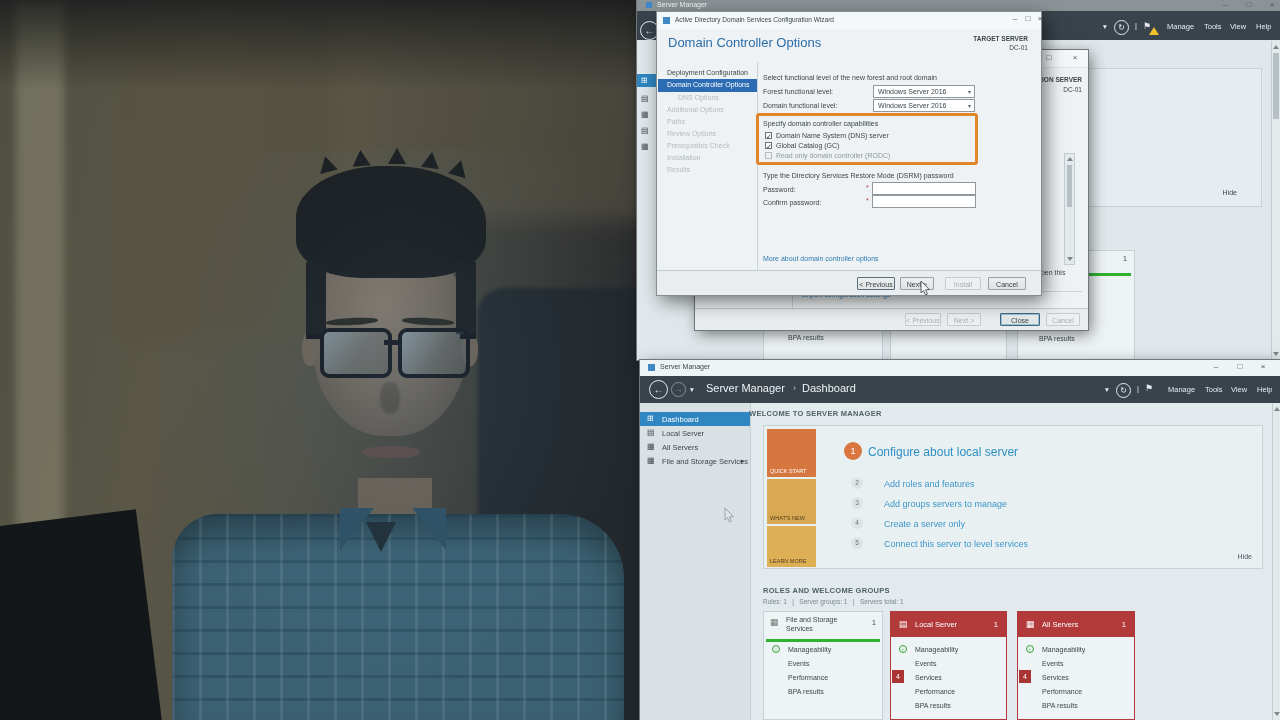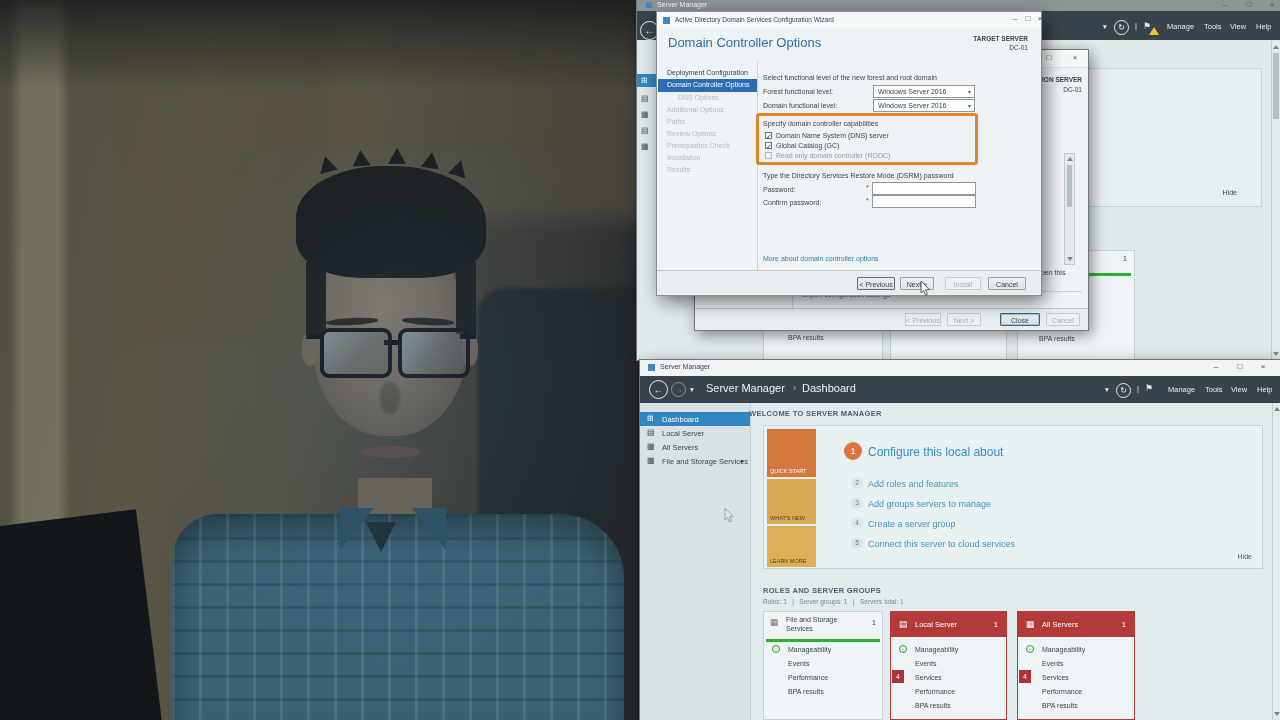--- a/index.html
+++ b/index.html
@@ -35,21 +35,21 @@
      background:repeating-linear-gradient(90deg,rgba(255,255,255,.11) 0 3px,transparent 3px 27px),
                 repeating-linear-gradient(0deg,rgba(15,40,52,.3) 0 3px,transparent 3px 23px);}
   .ph-collar{position:absolute;width:0;height:0;}
   .ph-cast{position:absolute;left:150px;top:150px;width:500px;height:560px;pointer-events:none;
            background:radial-gradient(ellipse at 50% 40%,rgba(80,130,175,.16),transparent 70%);}
   
   .win{position:absolute;box-shadow:0 0 0 1px #6f787d,3px 4px 14px rgba(0,0,0,.5);}
   .t55{font-size:5.5px;}.t6{font-size:6.5px;}.t7{font-size:7px;}.t8{font-size:7.5px;}
   .t9{font-size:9px;}.t12{font-size:12px;}.t13{font-size:13px;}
   .bold{font-weight:bold;}
-  .ctxt{color:#3c464c;}.cdim{color:#b3bcc0;}.cblue{color:#3f97c9;}.cwblue{color:#2f7cb5;}
+  .ctxt{color:#3c464c;}.cdim{color:#b3bcc0;}.cblue{color:#3f97c9;margin-left:16px;}.cwblue{color:#2f7cb5;}
   .wpre{white-space:pre;}
   .winctl{position:absolute;top:1px;width:12px;text-align:center;font-size:8px;color:#4a5257;line-height:12px;}
   .navdark{position:absolute;background:#39434b;}
   .navtxt{color:#e6ebee;font-size:7.5px;}
   .circ{position:absolute;border:1px solid #e6ebee;border-radius:50%;color:#e6ebee;text-align:center;}
   .btn{position:absolute;height:13px;line-height:13px;text-align:center;font-size:7px;color:#3a4246;
        background:linear-gradient(#eceff0,#dfe3e4);border:1px solid #98a1a6;border-radius:1px;box-sizing:border-box;}
   .btn.dis{color:#a6afb3;border-color:#c5cccf;background:#edf0f1;}
   .btn.def{border:1px solid #3c6884;box-shadow:inset 0 0 0 1px #9fc0d4;}
   .field{position:absolute;background:#fff;border:1px solid #8f989c;box-sizing:border-box;}
@@ -311,32 +311,32 @@
       <div class="abs" style="left:3px;top:3px;width:49px;height:48px;background:#d5773f;">
         <span class="abs t55" style="left:3px;bottom:3px;color:#fff;">QUICK START</span>
       </div>
       <div class="abs" style="left:3px;top:53px;width:49px;height:45px;background:#d9a852;">
         <span class="abs t55" style="left:3px;bottom:3px;color:#54401e;">WHAT'S NEW</span>
       </div>
       <div class="abs" style="left:3px;top:100px;width:49px;height:41px;background:#deb056;">
         <span class="abs t55" style="left:3px;bottom:3px;color:#54401e;">LEARN MORE</span>
       </div>
       <span class="abs" style="left:80px;top:16px;width:18px;height:18px;background:#d9763f;border-radius:50%;color:#fff;font-size:9px;line-height:18px;text-align:center;">1</span>
-      <span class="abs t12" style="left:104px;top:19px;color:#2f8fc4;">Configure this local about</span>
+      <span class="abs t12" style="left:104px;top:19px;color:#2f8fc4;">Configure about local server</span>
       <span class="abs" style="left:87px;top:51px;width:12px;height:12px;background:#dde4e6;border-radius:50%;color:#6b7579;font-size:6.5px;line-height:12px;text-align:center;">2</span>
       <span class="abs t9 cblue" style="left:104px;top:53px;">Add roles and features</span>
       <span class="abs" style="left:87px;top:71px;width:12px;height:12px;background:#dde4e6;border-radius:50%;color:#6b7579;font-size:6.5px;line-height:12px;text-align:center;">3</span>
       <span class="abs t9 cblue" style="left:104px;top:73px;">Add groups servers to manage</span>
       <span class="abs" style="left:87px;top:91px;width:12px;height:12px;background:#dde4e6;border-radius:50%;color:#6b7579;font-size:6.5px;line-height:12px;text-align:center;">4</span>
-      <span class="abs t9 cblue" style="left:104px;top:93px;">Create a server group</span>
+      <span class="abs t9 cblue" style="left:104px;top:93px;">Create a server only</span>
       <span class="abs" style="left:87px;top:111px;width:12px;height:12px;background:#dde4e6;border-radius:50%;color:#6b7579;font-size:6.5px;line-height:12px;text-align:center;">5</span>
-      <span class="abs t9 cblue" style="left:104px;top:113px;">Connect this server to cloud services</span>
+      <span class="abs t9 cblue" style="left:104px;top:113px;">Connect this server to level services</span>
       <span class="abs t7" style="right:10px;bottom:8px;color:#47555c;">Hide</span>
     </div>
-    <div class="abs t8 bold" style="left:123px;top:226px;color:#51616a;letter-spacing:.3px;">ROLES AND SERVER GROUPS</div>
+    <div class="abs t8 bold" style="left:123px;top:226px;color:#51616a;letter-spacing:.3px;">ROLES AND WELCOME GROUPS</div>
     <div class="abs t6 wpre" style="left:123px;top:238px;color:#7b888d;">Roles: 1   |   Server groups: 1   |   Servers total: 1</div>
 
     <div class="tile" style="left:123px;top:251px;width:120px;height:109px;">
       <span class="abs" style="left:6px;top:5px;font-size:9px;color:#6f7d72;">▦</span>
       <span class="abs t7 ctxt" style="left:22px;top:3px;width:78px;line-height:9px;">File and Storage Services</span>
       <span class="abs t7 ctxt" style="right:6px;top:7px;">1</span>
       <div class="abs" style="left:2px;top:27px;width:114px;height:3px;background:#2fb32f;"></div>
       <span class="mgicon" style="left:8px;top:33px;">↑</span>
       <span class="abs t7 ctxt" style="left:24px;top:34px;">Manageability</span>
       <span class="abs t7 ctxt" style="left:24px;top:48px;">Events</span>

